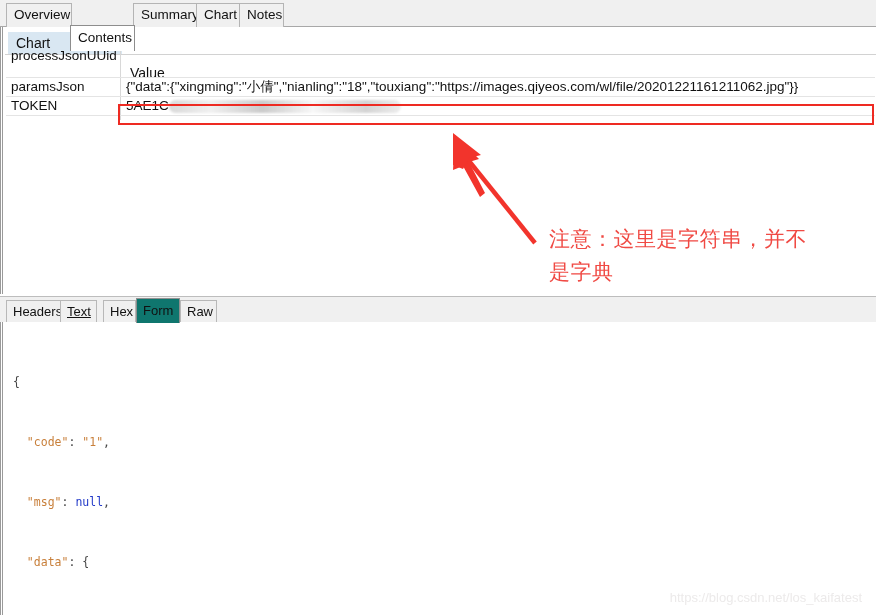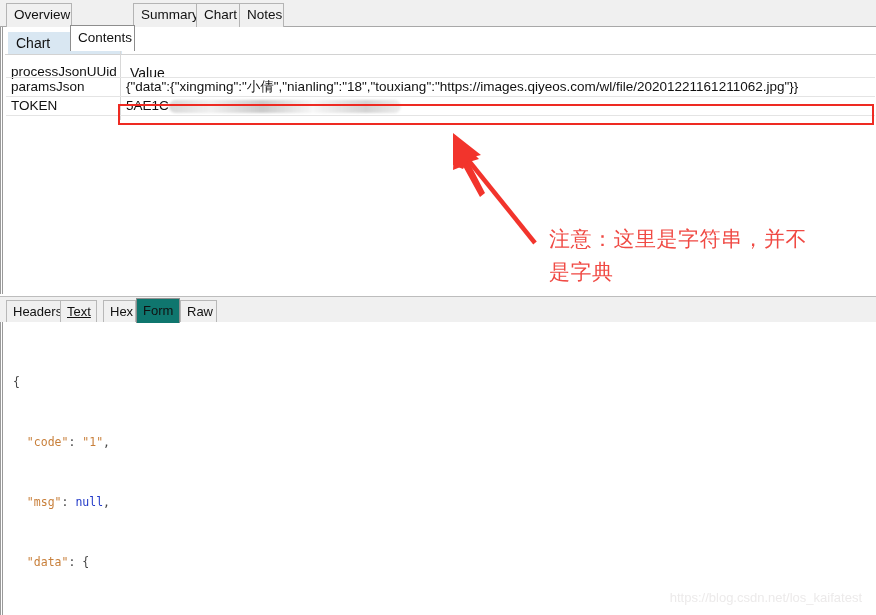--- a/index.html
+++ b/index.html
@@ -244,21 +244,21 @@
 </div>
 
 <div class="upper-panel">
 
   <div class="grid-header">
     <div class="hcell name">Chart</div>
     <div class="hcell value">Value</div>
   </div>
   <div class="col-sep"></div>
 
-  <div class="grid-row" style="top:35px;">
+  <div class="grid-row" style="top:19px;">
     <div class="cell name">processJsonUUid</div>
   </div>
   <div class="row-line" style="top:50px;"></div>
 
   <div class="grid-row" style="top:50px;">
     <div class="cell name">paramsJson</div>
     <div class="cell value">{"data":{"xingming":"小倩","nianling":"18","touxiang":"https://images.qiyeos.com/wl/file/20201221161211062.jpg"}}</div>
   </div>
   <div class="row-line" style="top:69px;"></div>
 

